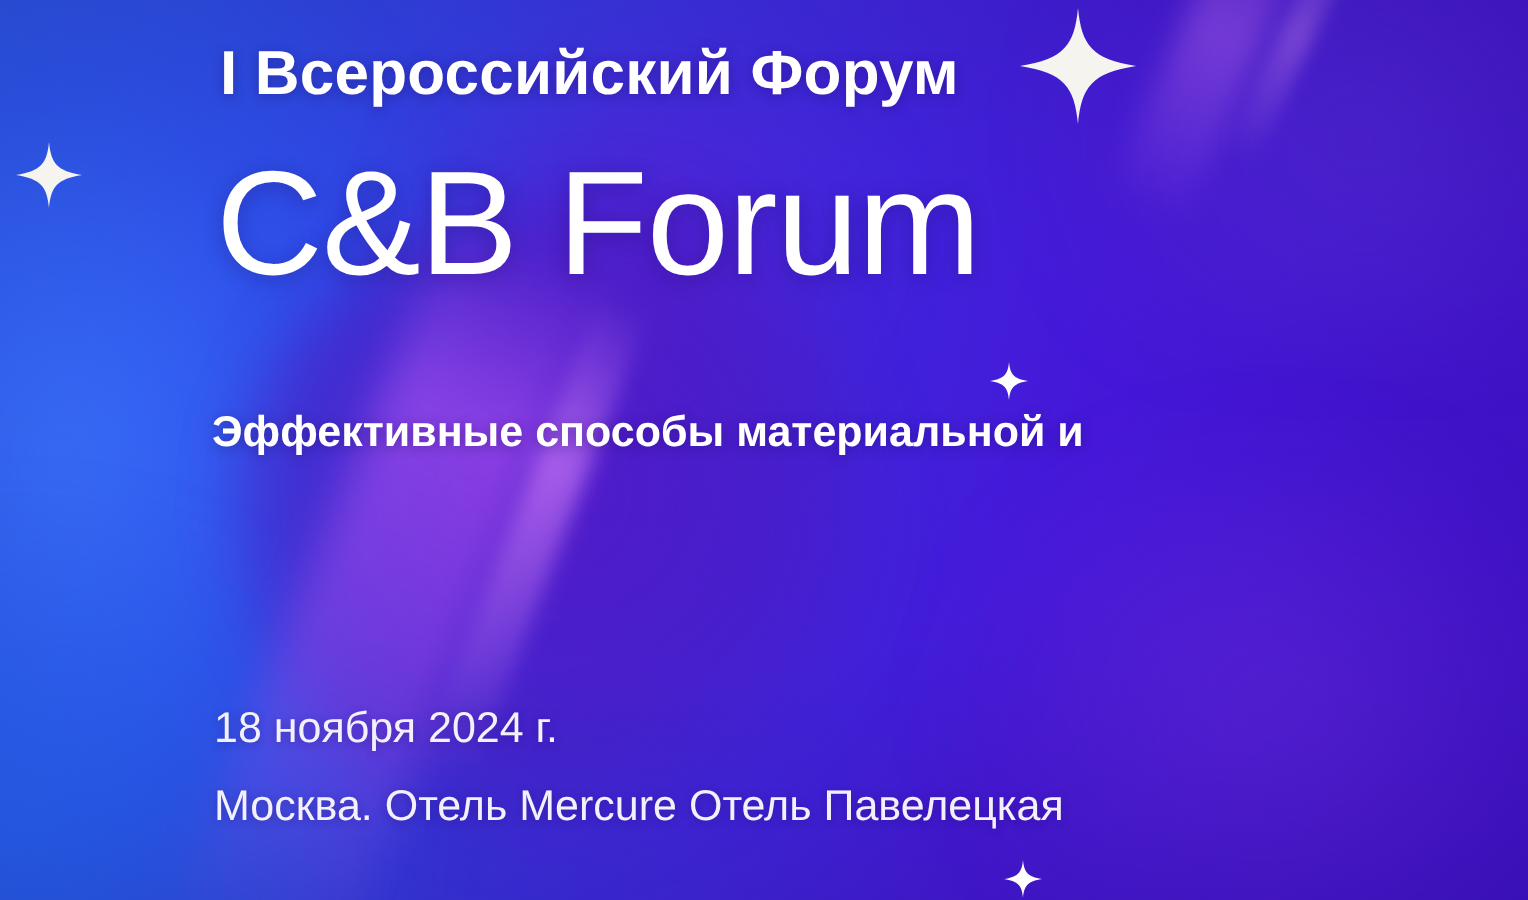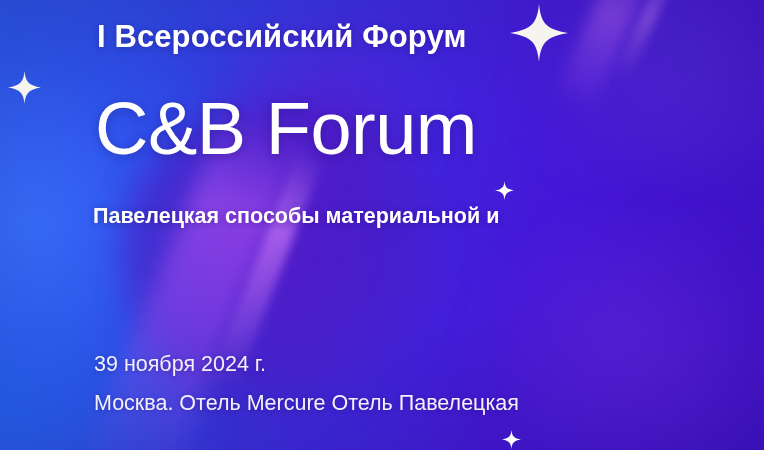--- a/index.html
+++ b/index.html
@@ -65,30 +65,30 @@
   .vignette{
     left:0;top:0;width:100%;height:100%;
     background:radial-gradient(ellipse at 42% 46%, rgba(0,0,0,0) 38%, rgba(20,8,70,.22) 100%);
   }
 
   
   .sparkle{position:absolute;pointer-events:none;}
   .sparkle svg{display:block;width:100%;height:100%;}
 
   
-  .content{position:absolute;left:93px;top:0;width:640px;height:356px;}
+  .content{position:absolute;left:106px;top:0;width:640px;height:356px;}
   .kicker{
     position:absolute;left:4px;top:19px;
     font-size:31px;font-weight:bold;color:#ffffff;letter-spacing:.1px;
     text-shadow:0 1px 6px rgba(30,10,90,.35);white-space:nowrap;
   }
   .title{
     position:absolute;left:2px;top:75px;
     font-size:74px;font-weight:normal;color:#ffffff;letter-spacing:-.5px;line-height:1;
-    text-shadow:0 2px 10px rgba(30,10,90,.30);white-space:nowrap;margin-top:17px;
+    text-shadow:0 2px 10px rgba(30,10,90,.30);white-space:nowrap;
   }
   .subtitle{
     position:absolute;left:0px;top:198px;
     font-size:21.5px;font-weight:bold;color:#ffffff;line-height:36px;
     text-shadow:0 1px 6px rgba(30,10,90,.35);
   }
   .subtitle div{white-space:nowrap;}
   .meta{
     position:absolute;left:1px;top:345px;
     font-size:21.5px;font-weight:normal;color:#f2f0fb;line-height:39px;
@@ -130,21 +130,21 @@
   <div class="sparkle" id="sp3" style="left: 502px; top: 430px; width: 19px; height: 19px;">
     <svg viewBox="0 0 100 100">
         <path d="M50 0 C53 32 62 44 100 50 C62 56 53 68 50 100 C47 68 38 56 0 50 C38 44 47 32 50 0 Z" fill="#ffffff"></path>
       </svg>
   </div>
 
   <div class="content">
     <div class="kicker">I Всероссийский Форум</div>
     <div class="title">C&amp;B Forum</div>
     <div class="subtitle">
-      <div>Павелецкая способы материальной и</div>
+      <div>Эффективные способы материальной и</div>
     </div>
     <div class="meta">
-      <div>39 ноября 2024 г.</div>
+      <div>18 ноября 2024 г.</div>
       <div>Москва. Отель Mercure Отель Павелецкая</div>
     </div>
   </div>
 
 </div>
 
 </body></html>

